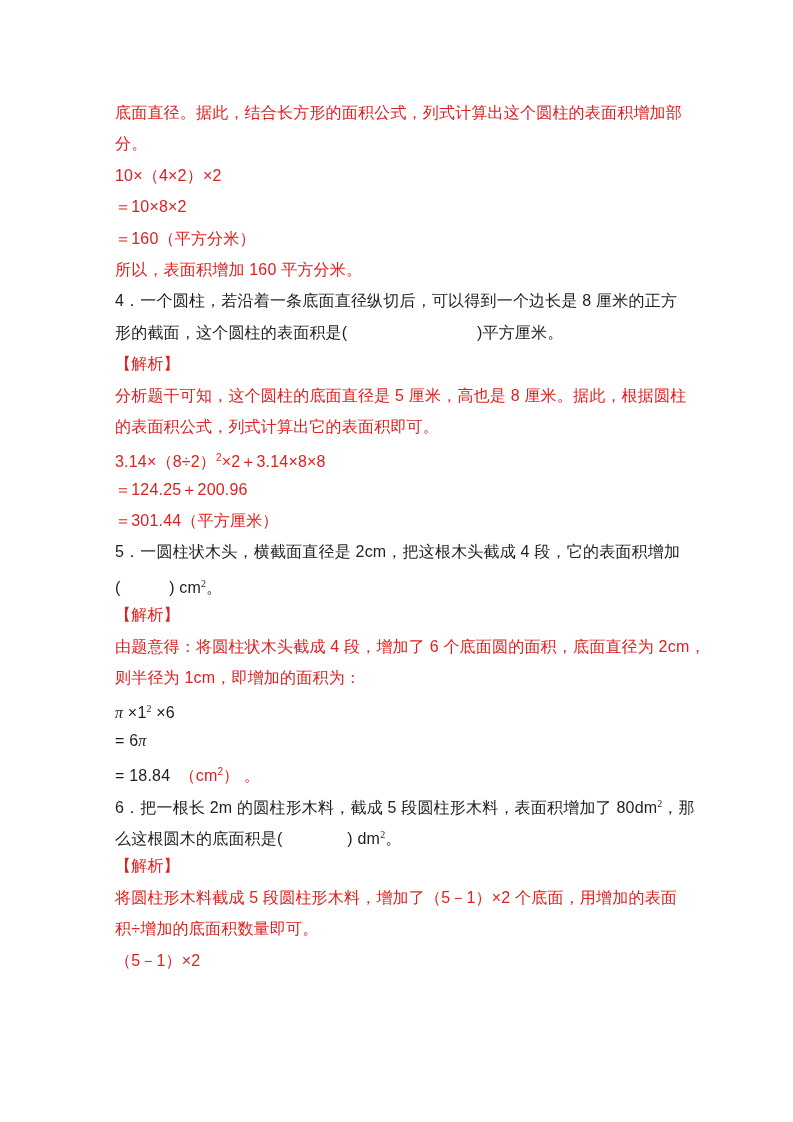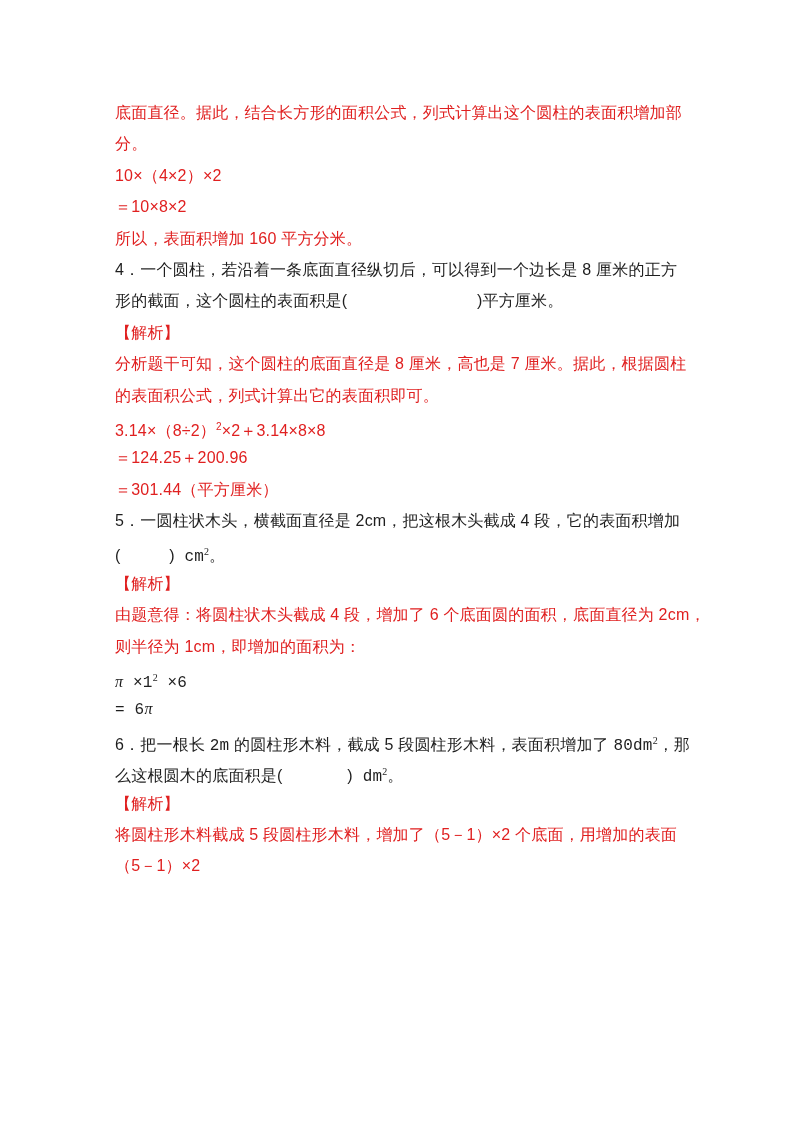--- a/index.html
+++ b/index.html
@@ -26,49 +26,52 @@
   .line{
     height:31.4px;
     line-height:31.4px;
     font-size:16px;
     white-space:pre;
     letter-spacing:0.2px;
   }
   .line.red{color:var(--red);}
   .line.black{color:var(--ink);}
   span.red{color:var(--red);}
-  .st-s{font-family:Liberation Mono, monospace;}
+  .st-s{font-family:Liberation Sans, sans-serif;}
   .st-i{font-family:"Liberation Serif", serif;font-style:italic;}
   .st-p{font-size:10px;vertical-align:6px;letter-spacing:0;}
   .st-sp{font-family:"Liberation Serif", serif;font-size:10px;vertical-align:6px;letter-spacing:0;}
 </style>
 </head>
 <body>
 
 <div class="page">
   <div class="content">
       <div class="line red"><span>底面直径。据此，结合长方形的面积公式，列式计算出这个圆柱的表面积增加部</span></div>
       <div class="line red"><span>分。</span></div>
       <div class="line red"><span>10×（4×2）×2</span></div>
       <div class="line red"><span>＝10×8×2</span></div>
+      <div class="line red"><span>＝160（平方分米）</span></div>
       <div class="line red"><span>所以，表面积增加 160 平方分米。</span></div>
       <div class="line black"><span>4．一个圆柱，若沿着一条底面直径纵切后，可以得到一个边长是 8 厘米的正方</span></div>
       <div class="line black"><span>形的截面，这个圆柱的表面积是(　　　　　　　　)平方厘米。</span></div>
       <div class="line red"><span>【解析】</span></div>
-      <div class="line red"><span>分析题干可知，这个圆柱的底面直径是 8 厘米，高也是 7 厘米。据此，根据圆柱</span></div>
+      <div class="line red"><span>分析题干可知，这个圆柱的底面直径是 5 厘米，高也是 8 厘米。据此，根据圆柱</span></div>
       <div class="line red"><span>的表面积公式，列式计算出它的表面积即可。</span></div>
       <div class="line red"><span>3.14×（8÷2）</span><span class="st-p">2</span><span>×2＋3.14×8×8</span></div>
       <div class="line red"><span>＝124.25＋200.96</span></div>
       <div class="line red"><span>＝301.44（平方厘米）</span></div>
       <div class="line black"><span>5．一圆柱状木头，横截面直径是 2cm，把这根木头截成 4 段，它的表面积增加</span></div>
       <div class="line black"><span>(　　　)</span><span class="st-s"> cm</span><span class="st-sp">2</span><span>。</span></div>
       <div class="line red"><span>【解析】</span></div>
       <div class="line red"><span>由题意得：将圆柱状木头截成 4 段，增加了 6 个底面圆的面积，底面直径为 2cm，</span></div>
       <div class="line red"><span>则半径为 1cm，即增加的面积为：</span></div>
       <div class="line black"><span class="st-i">π</span><span class="st-s"> ×1</span><span class="st-sp">2</span><span class="st-s"> ×6</span></div>
       <div class="line black"><span class="st-s">= 6</span><span class="st-i">π</span></div>
+      <div class="line black"><span class="st-s">= 18.84 </span><span class="red"> （cm</span><span class="st-p red">2</span><span class="red">）</span><span class="red"> 。</span></div>
       <div class="line black"><span>6．把一根长 </span><span class="st-s">2m</span><span> 的圆柱形木料，截成 5 段圆柱形木料，表面积增加了 </span><span class="st-s">80dm</span><span class="st-sp">2</span><span>，那</span></div>
       <div class="line black"><span>么这根圆木的底面积是(　　　　)</span><span class="st-s"> dm</span><span class="st-sp">2</span><span>。</span></div>
       <div class="line red"><span>【解析】</span></div>
       <div class="line red"><span>将圆柱形木料截成 5 段圆柱形木料，增加了（5－1）×2 个底面，用增加的表面</span></div>
+      <div class="line red"><span>积÷增加的底面积数量即可。</span></div>
       <div class="line red"><span>（5－1）×2</span></div>
     </div>
 </div>
 
 </body></html>

